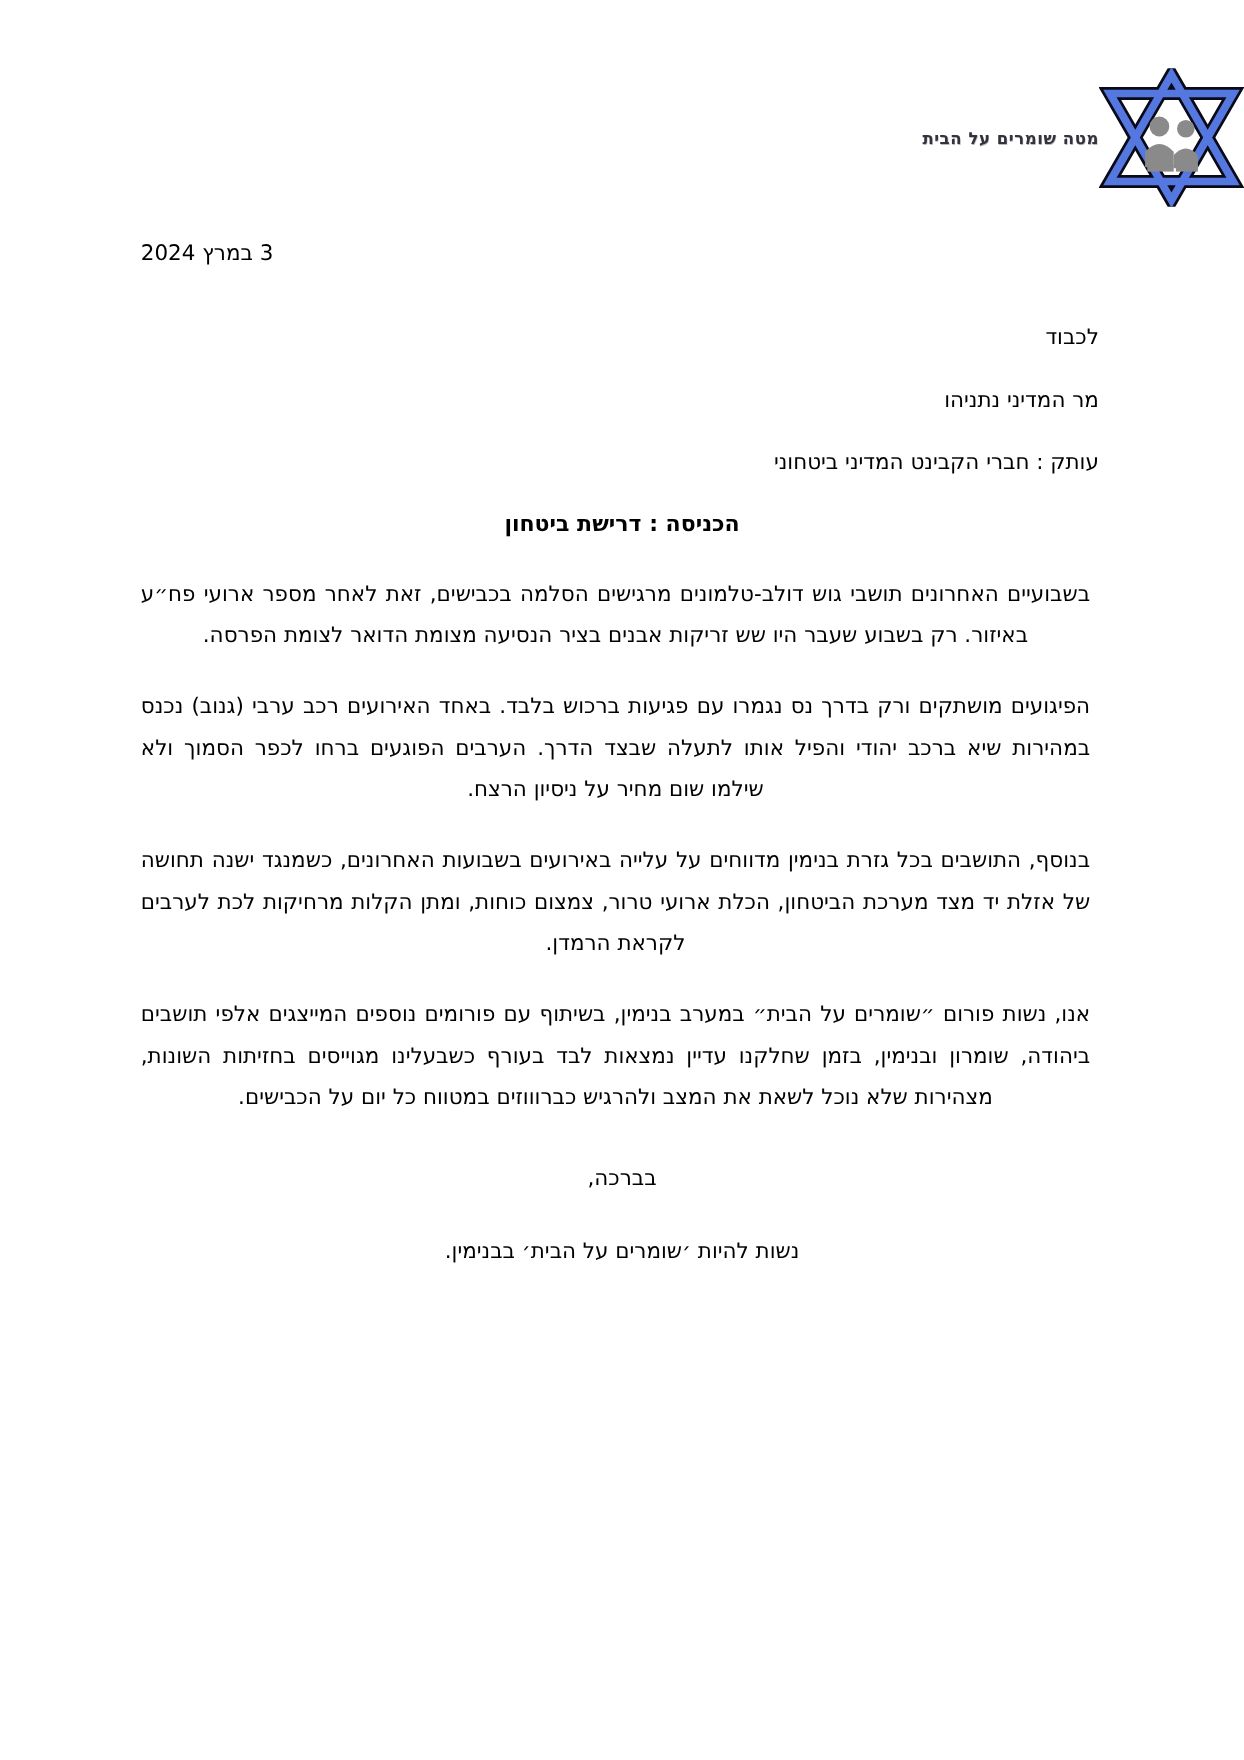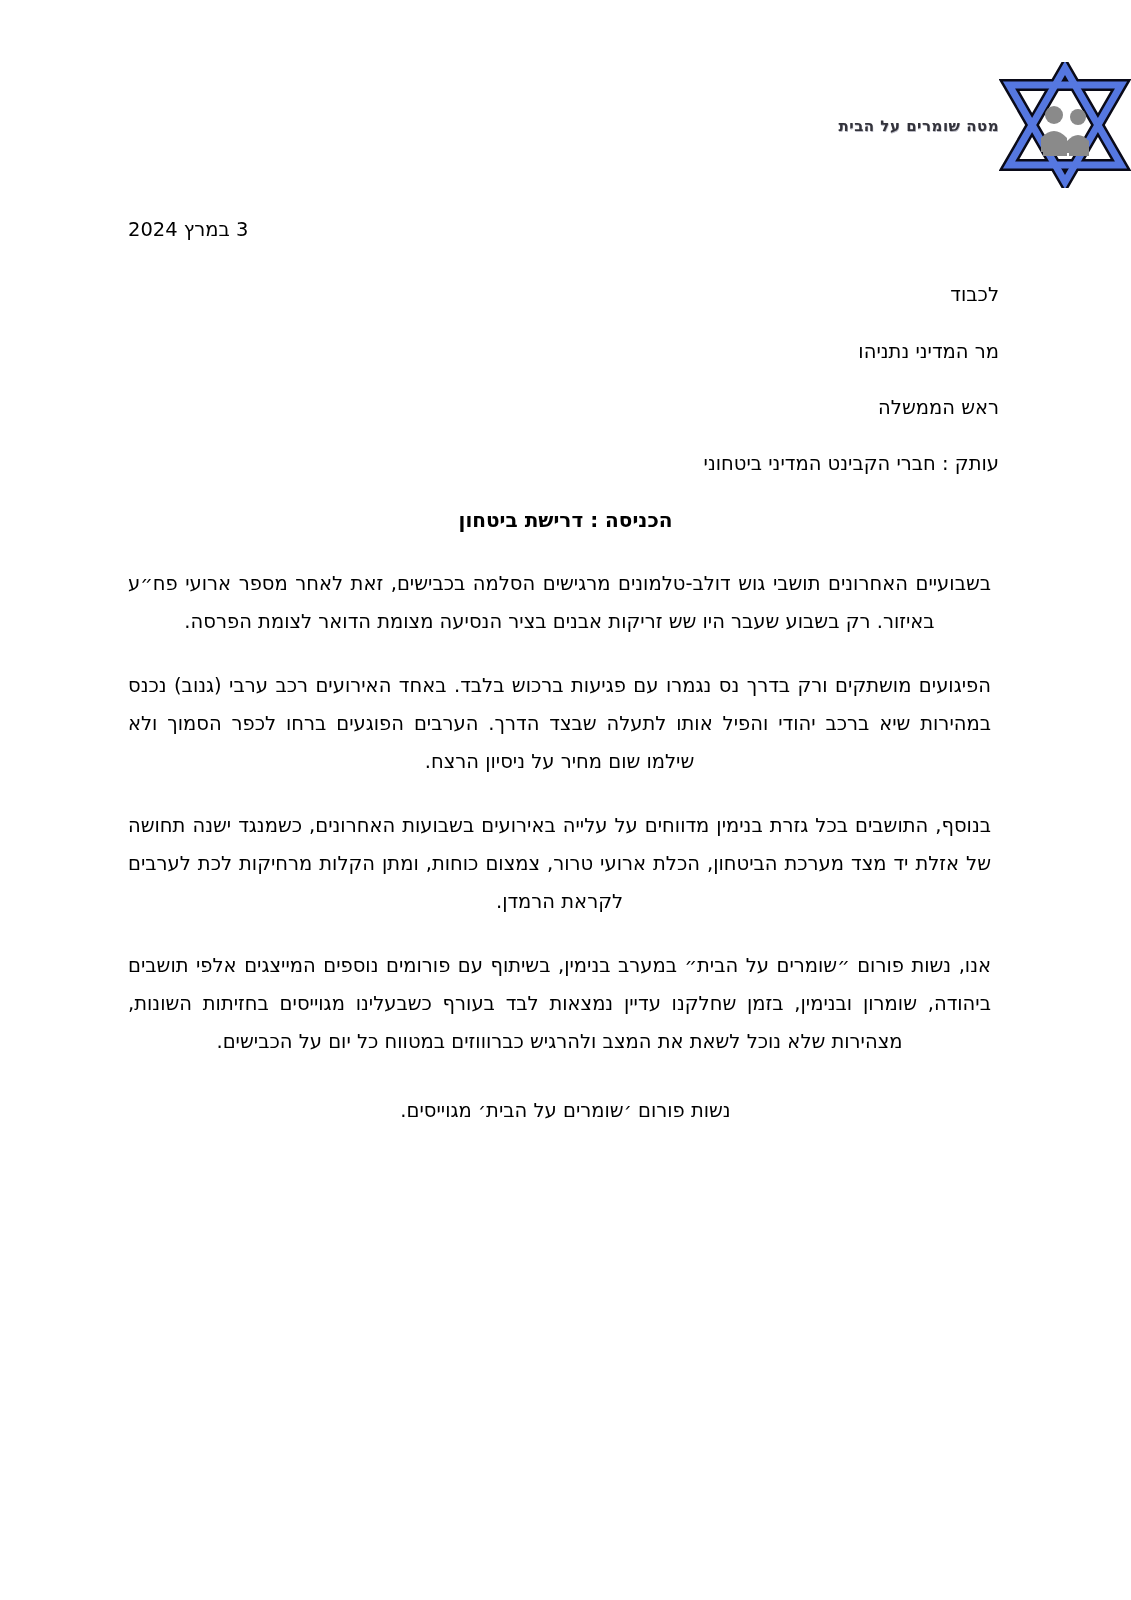--- a/index.html
+++ b/index.html
@@ -55,21 +55,21 @@
     left: 128px;
     direction: rtl;
     text-align: right;
   }
 
   .date-line {
     direction: rtl;
     text-align: left;
     font-size: 19.5px;
     line-height: 1.5;
-    margin: 0 0 36px 0;
+    margin: 0 0 48px 0;
     unicode-bidi: isolate;
   }
 
   .addressee-block {
     margin: 0 4px 0 0;
   }
   .addressee-line {
     font-size: 19.5px;
     line-height: 1.5;
     margin: 0 0 27px 0;
@@ -132,28 +132,28 @@
     <div class="logo-caption">מטה שומרים על הבית</div>
   </div>
 
   <div class="sheet">
 
     <p class="date-line">3 במרץ 2024</p>
 
     <div class="addressee-block">
       <p class="addressee-line">לכבוד</p>
       <p class="addressee-line">מר המדיני נתניהו</p>
-      <p class="addressee-line">ראש הממשלה</p>
       <p class="addressee-line">עותק : חברי הקבינט המדיני ביטחוני</p>
     </div>
 
     <p class="subject-line">הכניסה : דרישת ביטחון</p>
 
     <p class="para">בשבועיים האחרונים תושבי גוש דולב-טלמונים מרגישים הסלמה בכבישים, זאת לאחר מספר ארועי פח״ע באיזור. רק בשבוע שעבר היו שש זריקות אבנים בציר הנסיעה מצומת הדואר לצומת הפרסה.</p>
     <p class="para">הפיגועים מושתקים ורק בדרך נס נגמרו עם פגיעות ברכוש בלבד. באחד האירועים רכב ערבי (גנוב) נכנס במהירות שיא ברכב יהודי והפיל אותו לתעלה שבצד הדרך. הערבים הפוגעים ברחו לכפר הסמוך ולא שילמו שום מחיר על ניסיון הרצח.</p>
     <p class="para">בנוסף, התושבים בכל גזרת בנימין מדווחים על עלייה באירועים בשבועות האחרונים, כשמנגד ישנה תחושה של אזלת יד מצד מערכת הביטחון, הכלת ארועי טרור, צמצום כוחות, ומתן הקלות מרחיקות לכת לערבים לקראת הרמדן.</p>
     <p class="para">אנו, נשות פורום ״שומרים על הבית״ במערב בנימין, בשיתוף עם פורומים נוספים המייצגים אלפי תושבים ביהודה, שומרון ובנימין, בזמן שחלקנו עדיין נמצאות לבד בעורף כשבעלינו מגוייסים בחזיתות השונות, מצהירות שלא נוכל לשאת את המצב ולהרגיש כברוווזים במטווח כל יום על הכבישים.</p>
 
+    <p class="closing">בברכה,</p>
 
-    <p class="signature">נשות פורום ׳שומרים על הבית׳ מגוייסים.</p>
+    <p class="signature">נשות להיות ׳שומרים על הבית׳ בבנימין.</p>
   </div>
 
 </div>
 
 </body></html>

